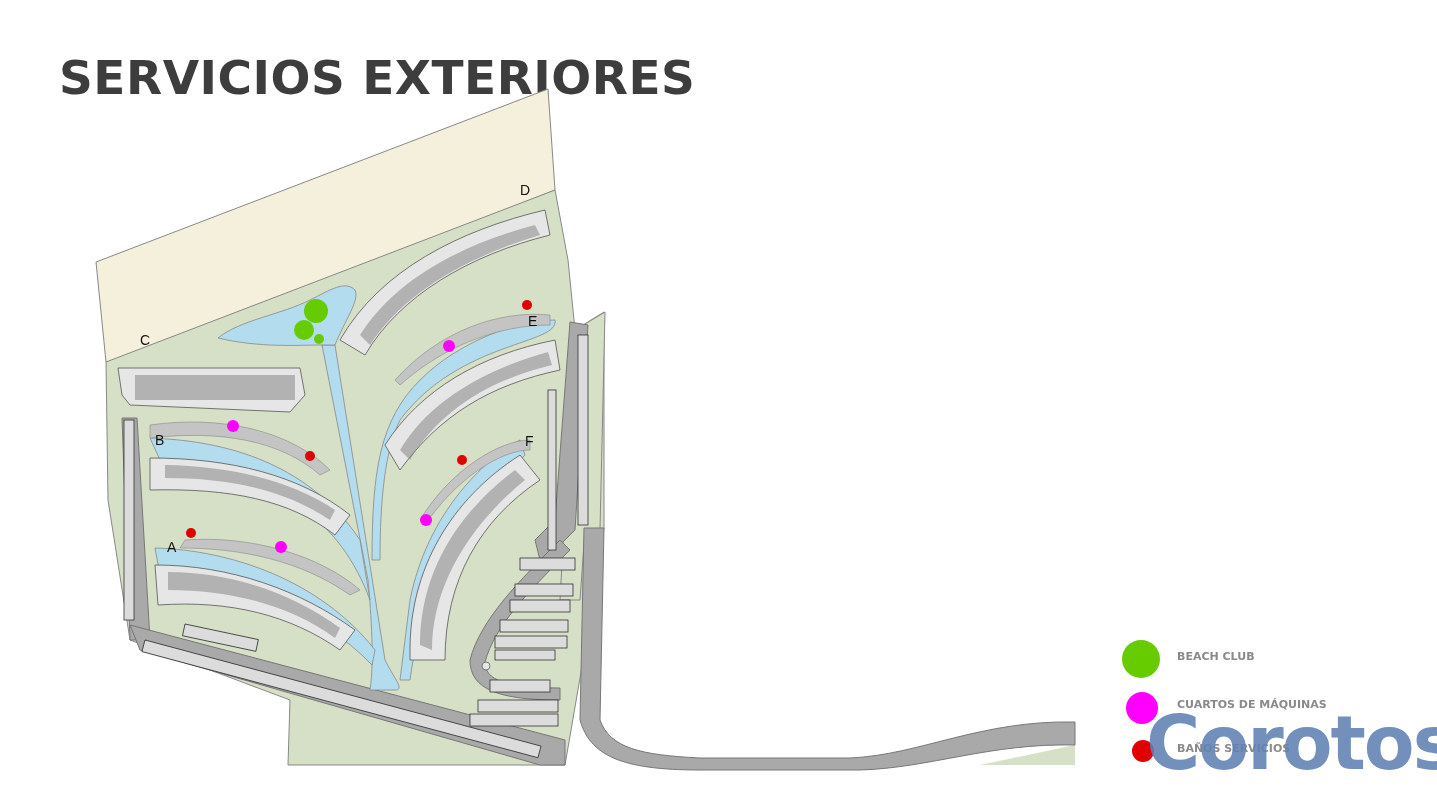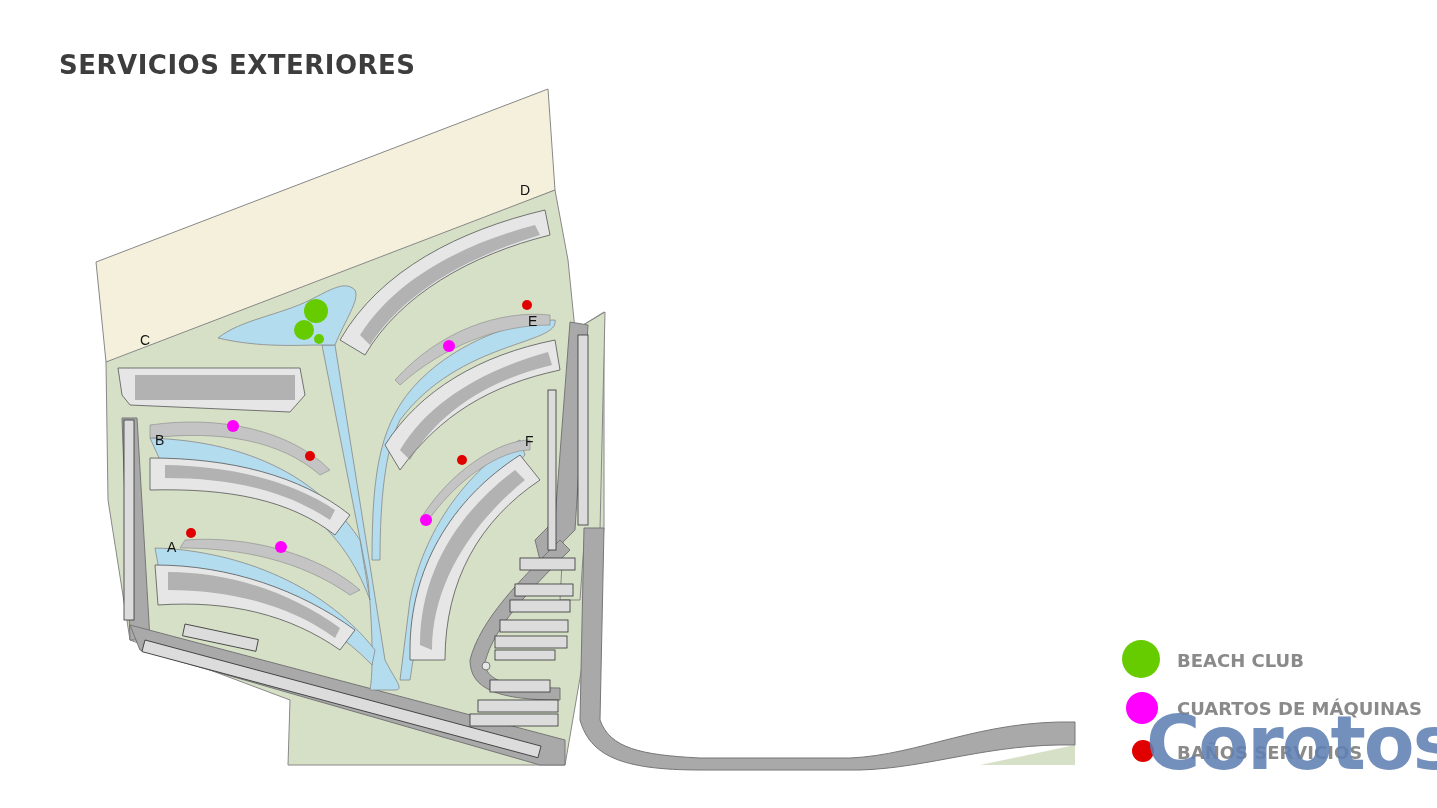--- a/index.html
+++ b/index.html
@@ -1,25 +1,25 @@
 <!DOCTYPE html>
 <html><head>
 <meta charset="utf-8">
 <style>
   html, body { margin: 0; padding: 0; background: #ffffff; }
   body { width: 1437px; height: 808px; position: relative; overflow: hidden;
          font-family: "Liberation Sans", "DejaVu Sans", sans-serif; }
-  .title { position: absolute; left: 59px; top: 50px; font-size: 26px; font-weight: bold;
+  .title { position: absolute; left: 59px; top: 50px; font-size: 47px; font-weight: bold;
            color: #3d3d3d; letter-spacing: 0.5px; margin: 0;
            font-family: "DejaVu Sans", "Liberation Sans", sans-serif; }
   .map { position: absolute; left: 0; top: 0; }
   .legend { position: absolute; left: 1122px; top: 640px; }
   .legend-item { position: absolute; left: 0; display: flex; align-items: center; white-space: nowrap; }
   .legend-dot { border-radius: 50%; display: inline-block; }
-  .legend-label { font-size: 18px; font-weight: bold; color: #8a8a8a; position: absolute; left: 55px;
+  .legend-label { font-size: 11px; font-weight: bold; color: #8a8a8a; position: absolute; left: 55px;
                   font-family: "DejaVu Sans", "Liberation Sans", sans-serif; }
   .watermark { position: absolute; left: 1146px; top: 706px; font-size: 74px; font-weight: bold;
                color: rgba(96,128,178,0.88); letter-spacing: -2px; line-height: 1;
                font-family: "DejaVu Sans", "Liberation Sans", sans-serif; }
   .label { font-family: "Liberation Sans", sans-serif; font-size: 14px; fill: #111; }
 </style>
 </head>
 <body>
 
 <h1 class="title">SERVICIOS EXTERIORES</h1>

